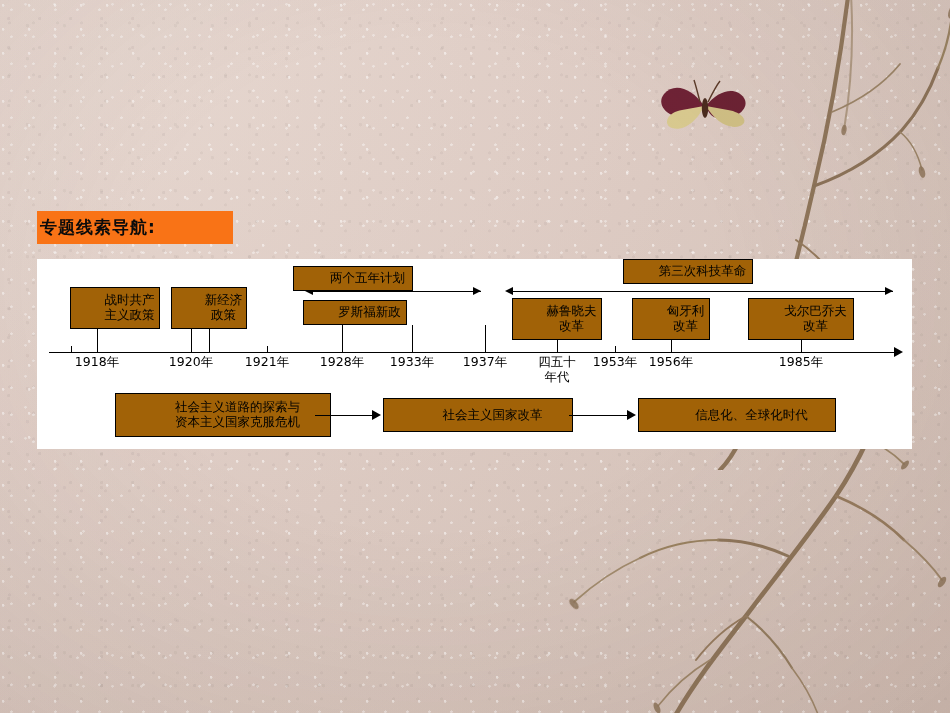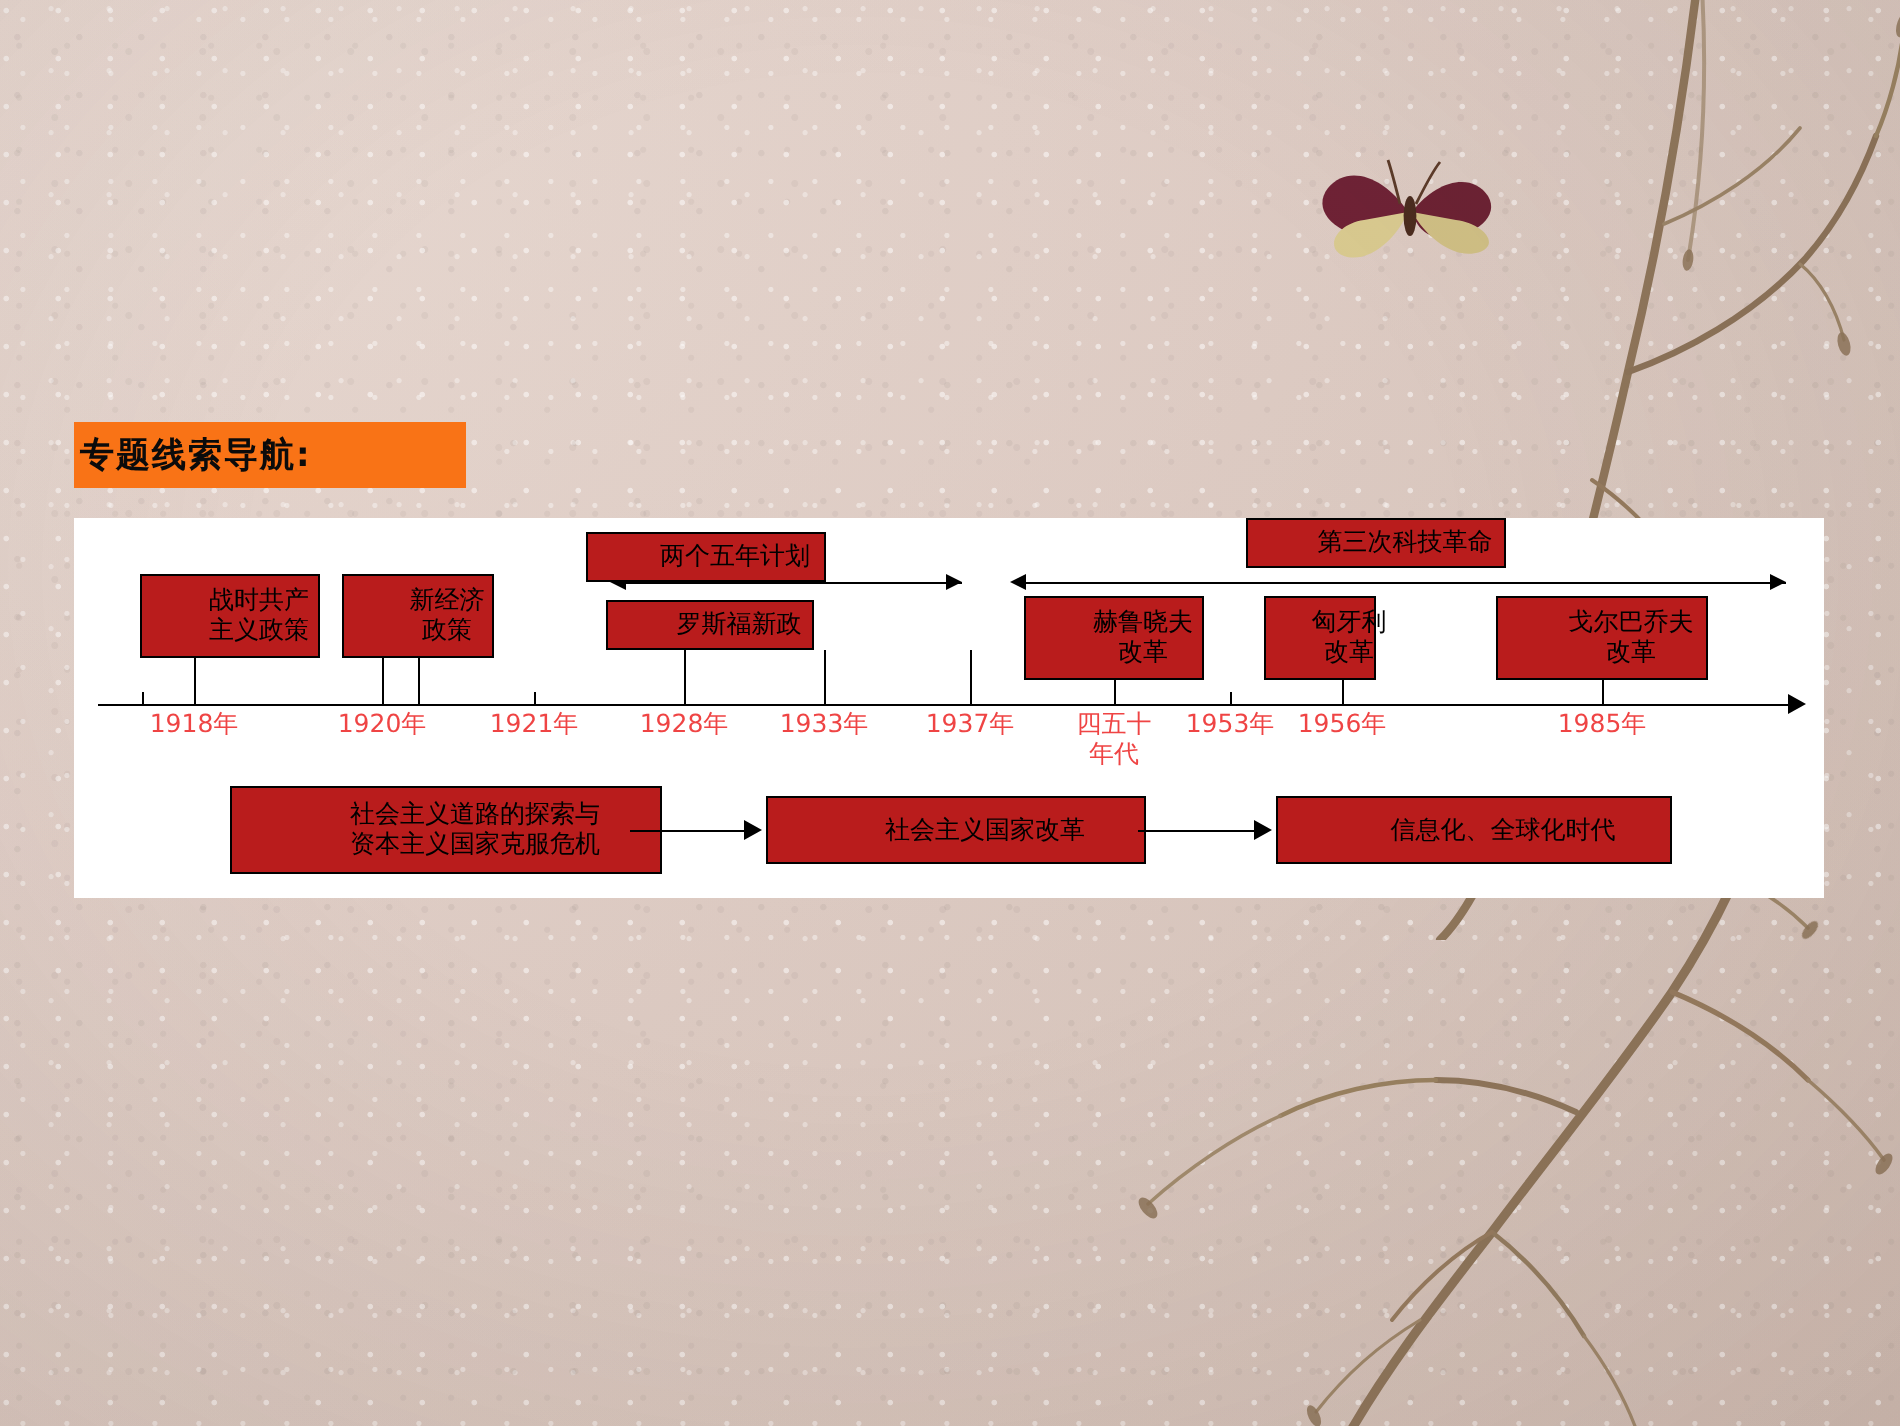--- a/index.html
+++ b/index.html
@@ -76,21 +76,21 @@
     position: absolute;
     left: 37px; top: 259px;
     width: 875px; height: 190px;
     background: #ffffff;
   }
 
   
   .box {
     position: absolute;
     border: 1px solid #000;
-    background: #b91c1c;
+    background: #a16207;
     box-sizing: border-box;
     display: flex;
     flex-direction: column;
     align-items: center;
     justify-content: center;
     text-align: center;
     line-height: 1.18;
     color: #000;
     font-family: "DejaVu Sans", sans-serif;
     font-size: 12.5px;
@@ -118,21 +118,21 @@
     position: absolute;
     top: 87px;
     width: 1px; height: 7px;
     background: #000;
   }
   .tick-label {
     position: absolute;
     top: 96px;
     font-family: "DejaVu Sans", sans-serif;
     font-size: 12.5px;
-    color: #ef4444;
+    color: #000000;
     white-space: nowrap;
     text-align: center;
     line-height: 1.15;
   }
 
   
   .stem {
     position: absolute;
     width: 1px;
     background: #000;
@@ -264,21 +264,21 @@
 
   <div class="box" id="box-new-deal" style="left:266px; top:41px; width:104px; height:25px;">
     <span class="ln">罗斯福新政</span>
   </div>
 
   <div class="box" id="box-khrushchev" style="left:475px; top:39px; width:90px; height:42px;">
     <span class="ln">赫鲁晓夫</span>
     <span class="ln">改革</span>
   </div>
 
-  <div class="box" id="box-hungary" style="left:595px; top:39px; width:56px; height:42px;align-items:center;">
+  <div class="box" id="box-hungary" style="left:595px; top:39px; width:78px; height:42px;align-items:center;">
     <span class="ln">匈牙利</span>
     <span class="ln">改革</span>
   </div>
 
   <div class="box" id="box-gorbachev" style="left:711px; top:39px; width:106px; height:42px;">
     <span class="ln">戈尔巴乔夫</span>
     <span class="ln">改革</span>
   </div>
 
   <div class="stem" style="left:60px;  top:70px; height:23px;"></div>

